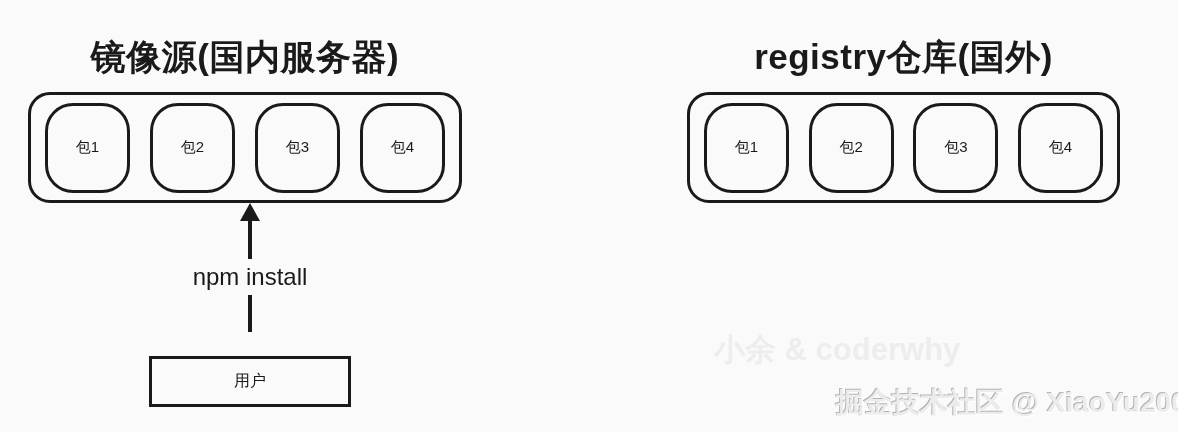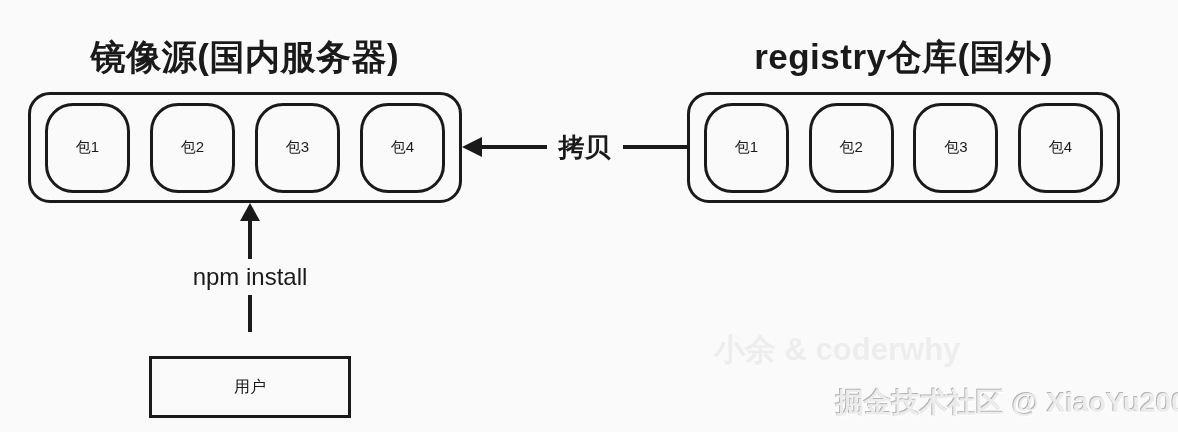--- a/index.html
+++ b/index.html
@@ -113,21 +113,21 @@
     font-weight: 500;
     color: var(--stroke);
     white-space: nowrap;
   }
 
   .user-box {
     position: absolute;
     left: 149px;
     top: 356px;
     width: 202px;
-    height: 62px;
+    height: 51px;
     border: 3px solid var(--stroke);
     background: var(--background);
     display: flex;
     align-items: center;
     justify-content: center;
     font-size: 16px;
     color: var(--stroke);
   }
 
   .watermark-center {
@@ -165,26 +165,20 @@
     <div class="pkg">包4</div>
   </div>
 
   <div class="pkg-container registry">
     <div class="pkg">包1</div>
     <div class="pkg">包2</div>
     <div class="pkg">包3</div>
     <div class="pkg">包4</div>
   </div>
 
-  <div class="copy-arrow">
-    <div class="arrowhead-left"></div>
-    <div class="hline"></div>
-    <div class="copy-label">拷贝</div>
-    <div class="hline"></div>
-  </div>
 
   <div class="npm-arrow">
     <div class="arrowhead-up"></div>
     <div class="vline"></div>
     <div class="npm-label">npm install</div>
     <div class="vline"></div>
   </div>
 
   <div class="user-box">
     <span>用户</span>

